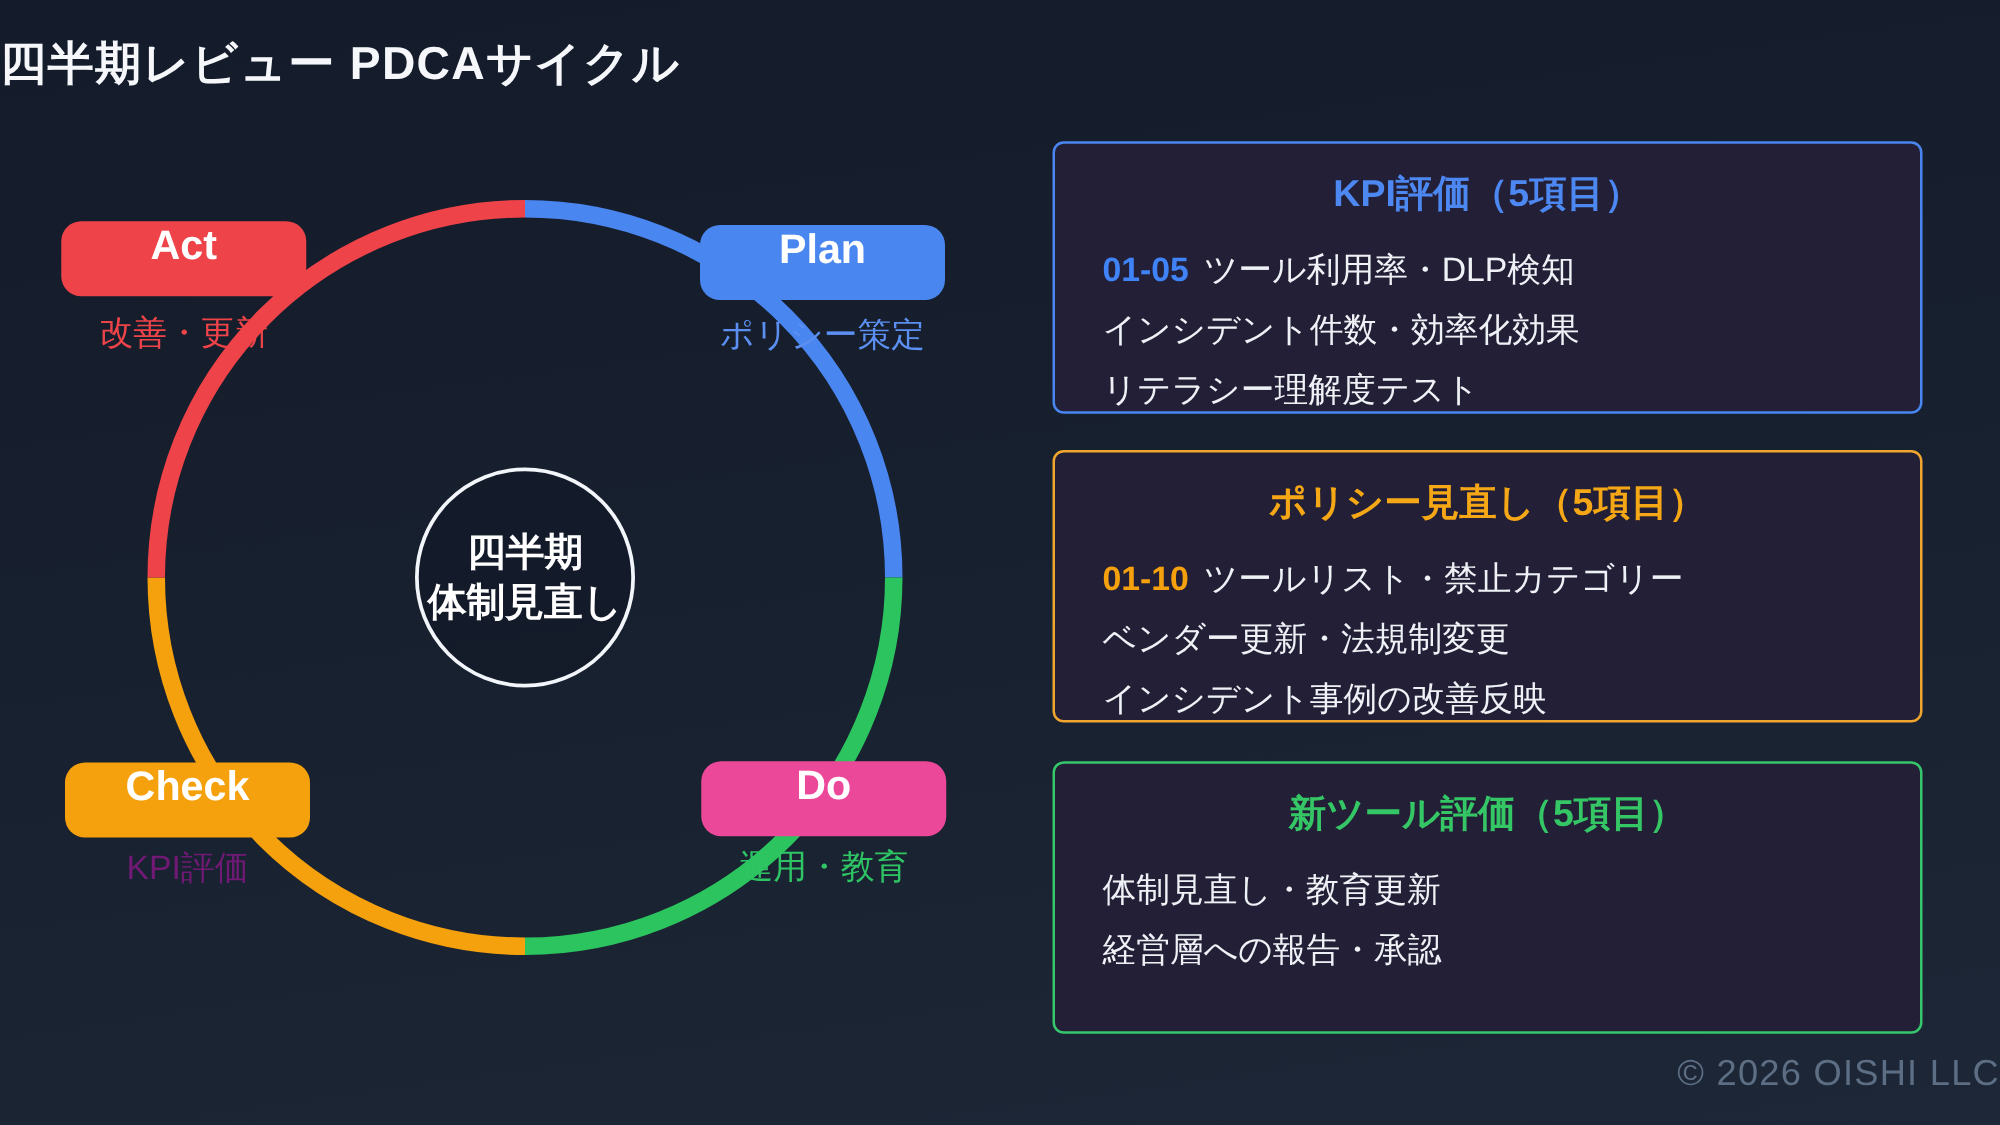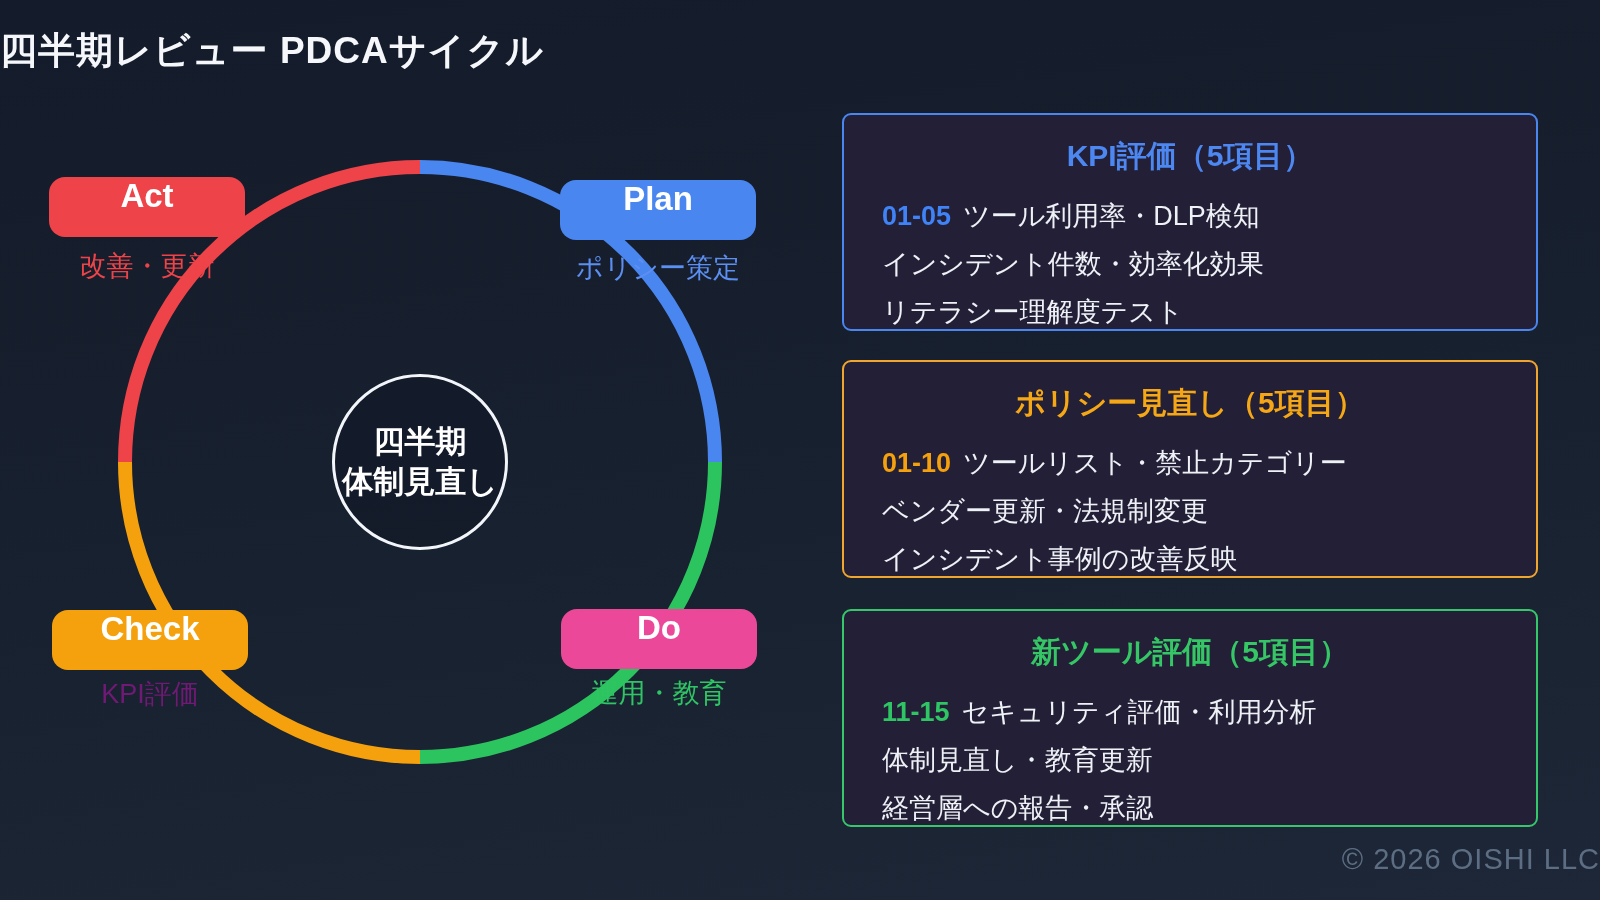--- a/index.html
+++ b/index.html
@@ -143,23 +143,20 @@
       <span>ベンダー更新・法規制変更</span>
     </div>
     <div class="card-row">
       <span>インシデント事例の改善反映</span>
     </div>
   </div>
 
   <div class="card card-tools">
     <div class="card-title">新ツール評価（5項目）</div>
     <div class="card-row">
-      <span class="row-prefix">11-15</span><span>セキュリティ評価・利用分析</span>
-    </div>
-    <div class="card-row">
       <span>体制見直し・教育更新</span>
     </div>
     <div class="card-row">
       <span>経営層への報告・承認</span>
     </div>
   </div>
 
   <div class="footer-text">© 2026 OISHI LLC</div>
 
 </div>

